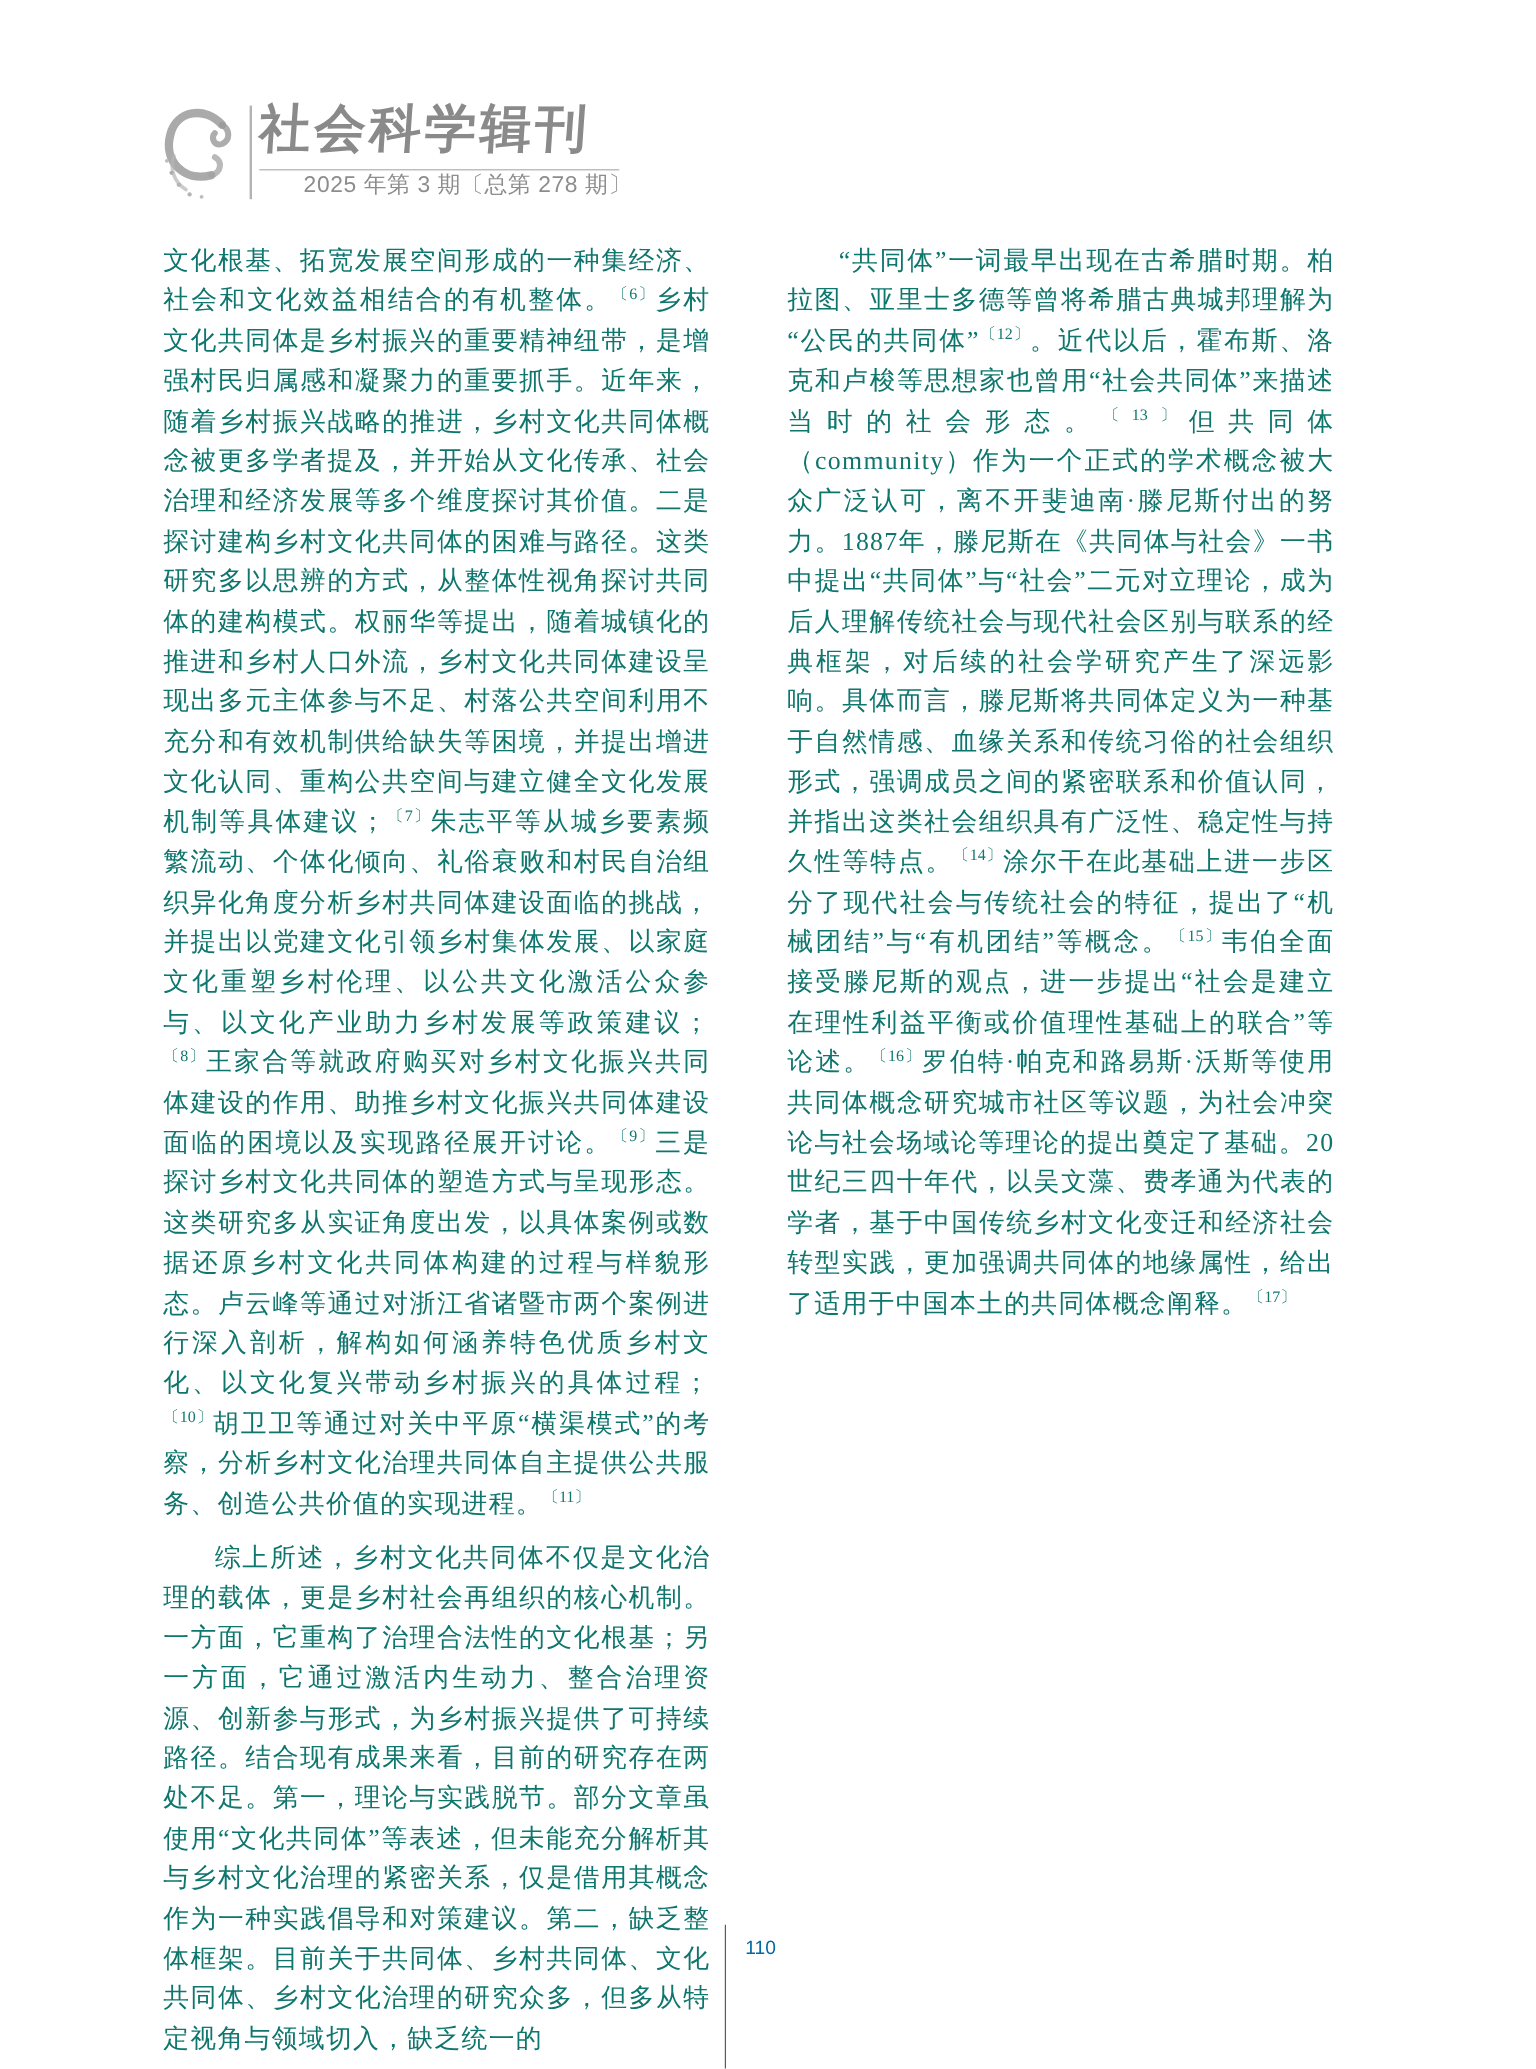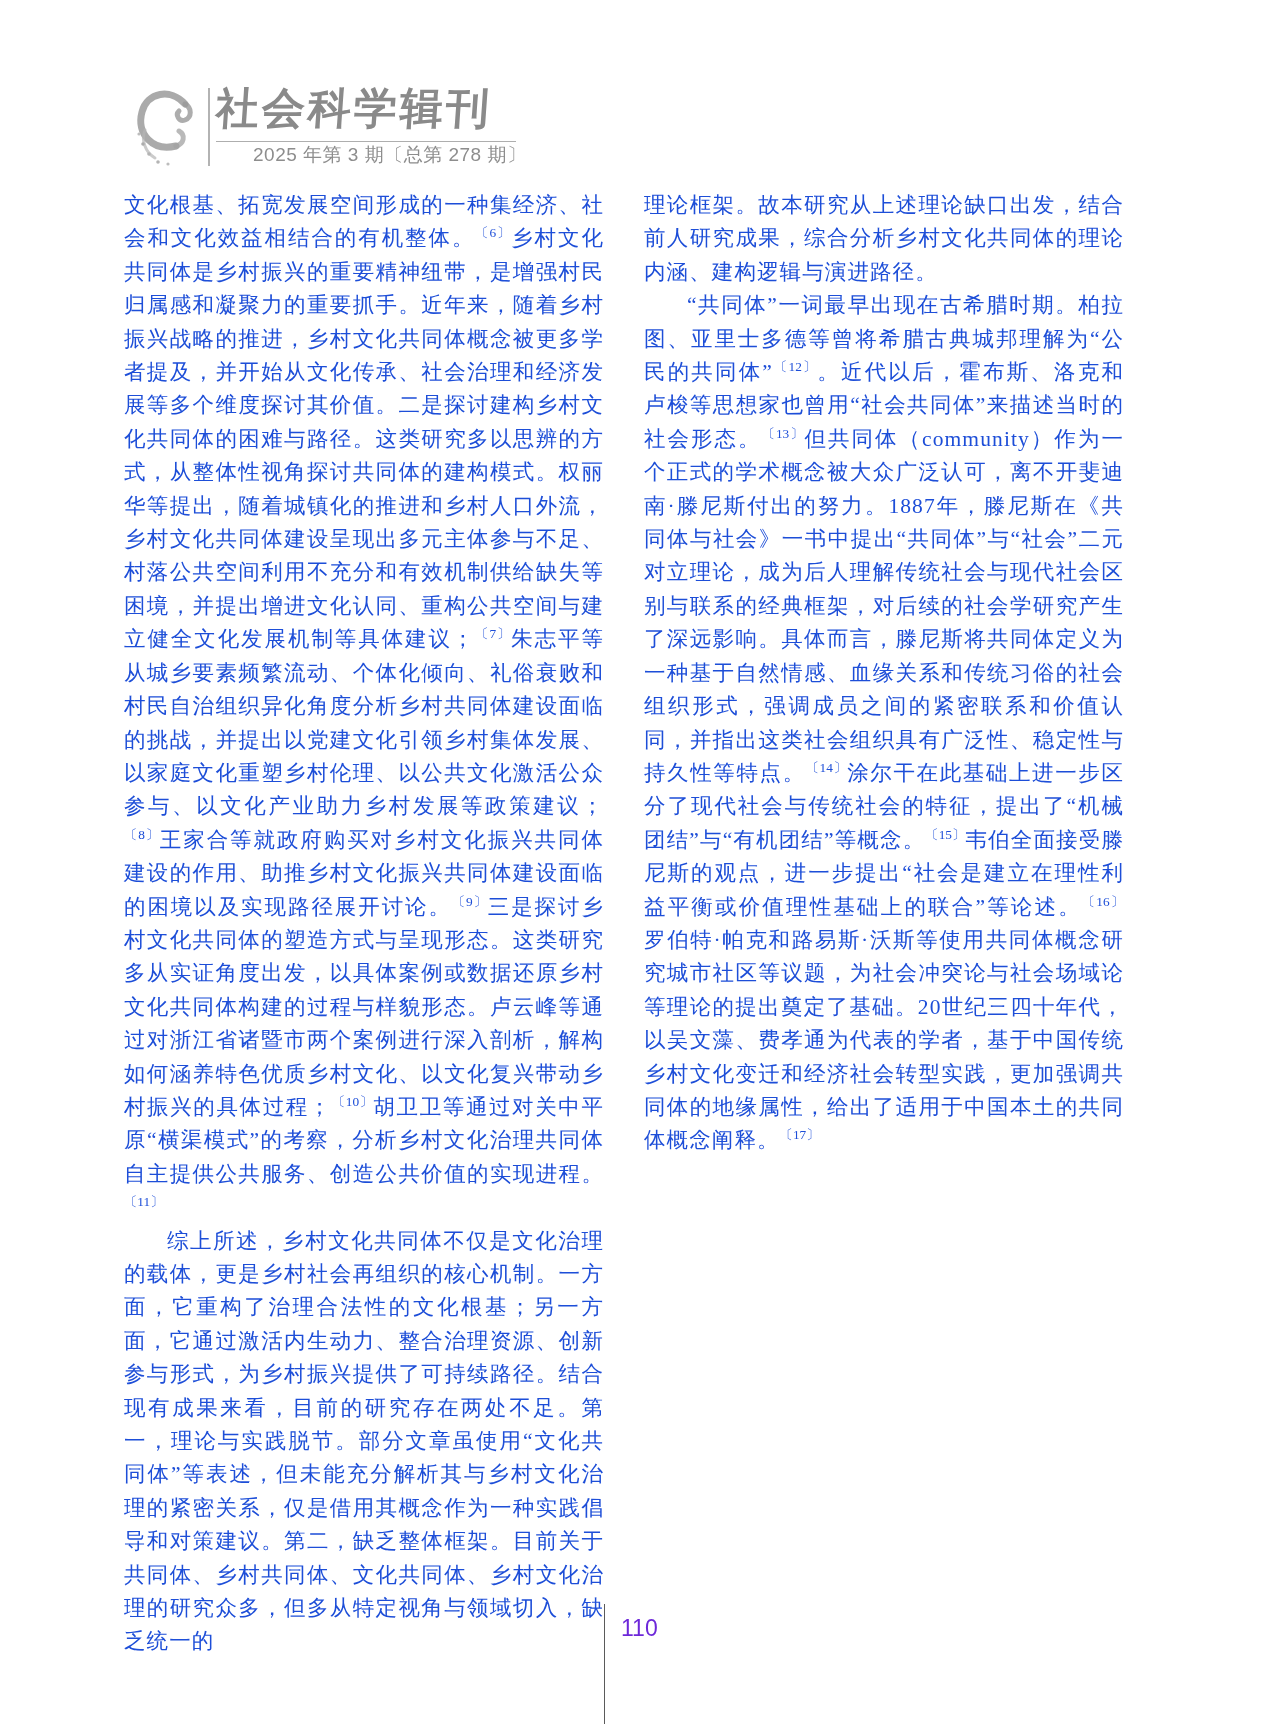--- a/index.html
+++ b/index.html
@@ -70,27 +70,27 @@
   .col {
     position: absolute;
     top: 189px;
     width: 480px;
     color: #2d2d2d;
   }
   .col-left  { left: 124px; }
   .col-right { left: 644px; }
 
   .para {
-    margin: 0;
+    margin: 12px;
     font-size: 21.5px;
     line-height: 33.4px;
     letter-spacing: 1.1px;
     text-align: justify;
     text-justify: inter-ideograph;
-    color: #1d4ed8;
+    color: #0f766e;
   }
   .para.indent { text-indent: 2em; }
   .para sup {
     font-size: 0.62em;
     line-height: 0;
     letter-spacing: 0;
     vertical-align: super;
   }
 
   .section-heading {
@@ -109,22 +109,22 @@
     left: 604px;
     top: 1604px;
     width: 1px;
     height: 120px;
     background: #5a5a5a;
   }
   .page-number {
     position: absolute;
     left: 621px;
     top: 1615px;
-    font-size: 23px;
-    color: #6d28d9;
+    font-size: 16px;
+    color: #0369a1;
     font-family: "Liberation Sans", "DejaVu Sans", sans-serif;
   }
 </style>
 </head>
 <body>
 
 <div class="page">
 
   <svg class="logo" viewBox="0 0 74 84" xmlns="http://www.w3.org/2000/svg" aria-hidden="true">
     <path d="M54 20 C40 4 16 8 11 28 C5 50 22 68 45 62" fill="none" stroke="#9b9b9b" stroke-width="7" stroke-linecap="round" opacity="0.85"></path>
@@ -145,20 +145,19 @@
   <div class="title-rule"></div>
 
   <div class="issue-line">2025 年第 3 期〔总第 278 期〕</div>
 
   <section class="col col-left">
     <p class="para">文化根基、拓宽发展空间形成的一种集经济、社会和文化效益相结合的有机整体。<sup>〔6〕</sup>乡村文化共同体是乡村振兴的重要精神纽带，是增强村民归属感和凝聚力的重要抓手。近年来，随着乡村振兴战略的推进，乡村文化共同体概念被更多学者提及，并开始从文化传承、社会治理和经济发展等多个维度探讨其价值。二是探讨建构乡村文化共同体的困难与路径。这类研究多以思辨的方式，从整体性视角探讨共同体的建构模式。权丽华等提出，随着城镇化的推进和乡村人口外流，乡村文化共同体建设呈现出多元主体参与不足、村落公共空间利用不充分和有效机制供给缺失等困境，并提出增进文化认同、重构公共空间与建立健全文化发展机制等具体建议；<sup>〔7〕</sup>朱志平等从城乡要素频繁流动、个体化倾向、礼俗衰败和村民自治组织异化角度分析乡村共同体建设面临的挑战，并提出以党建文化引领乡村集体发展、以家庭文化重塑乡村伦理、以公共文化激活公众参与、以文化产业助力乡村发展等政策建议；<sup>〔8〕</sup>王家合等就政府购买对乡村文化振兴共同体建设的作用、助推乡村文化振兴共同体建设面临的困境以及实现路径展开讨论。<sup>〔9〕</sup>三是探讨乡村文化共同体的塑造方式与呈现形态。这类研究多从实证角度出发，以具体案例或数据还原乡村文化共同体构建的过程与样貌形态。卢云峰等通过对浙江省诸暨市两个案例进行深入剖析，解构如何涵养特色优质乡村文化、以文化复兴带动乡村振兴的具体过程；<sup>〔10〕</sup>胡卫卫等通过对关中平原“横渠模式”的考察，分析乡村文化治理共同体自主提供公共服务、创造公共价值的实现进程。<sup>〔11〕</sup></p>
     <p class="para indent">综上所述，乡村文化共同体不仅是文化治理的载体，更是乡村社会再组织的核心机制。一方面，它重构了治理合法性的文化根基；另一方面，它通过激活内生动力、整合治理资源、创新参与形式，为乡村振兴提供了可持续路径。结合现有成果来看，目前的研究存在两处不足。第一，理论与实践脱节。部分文章虽使用“文化共同体”等表述，但未能充分解析其与乡村文化治理的紧密关系，仅是借用其概念作为一种实践倡导和对策建议。第二，缺乏整体框架。目前关于共同体、乡村共同体、文化共同体、乡村文化治理的研究众多，但多从特定视角与领域切入，缺乏统一的</p>
   </section>
 
   <section class="col col-right">
-    <p class="para">理论框架。故本研究从上述理论缺口出发，结合前人研究成果，综合分析乡村文化共同体的理论内涵、建构逻辑与演进路径。</p>
     <p class="para indent">“共同体”一词最早出现在古希腊时期。柏拉图、亚里士多德等曾将希腊古典城邦理解为“公民的共同体”<sup>〔12〕</sup>。近代以后，霍布斯、洛克和卢梭等思想家也曾用“社会共同体”来描述当时的社会形态。<sup>〔13〕</sup>但共同体（community）作为一个正式的学术概念被大众广泛认可，离不开斐迪南·滕尼斯付出的努力。1887年，滕尼斯在《共同体与社会》一书中提出“共同体”与“社会”二元对立理论，成为后人理解传统社会与现代社会区别与联系的经典框架，对后续的社会学研究产生了深远影响。具体而言，滕尼斯将共同体定义为一种基于自然情感、血缘关系和传统习俗的社会组织形式，强调成员之间的紧密联系和价值认同，并指出这类社会组织具有广泛性、稳定性与持久性等特点。<sup>〔14〕</sup>涂尔干在此基础上进一步区分了现代社会与传统社会的特征，提出了“机械团结”与“有机团结”等概念。<sup>〔15〕</sup>韦伯全面接受滕尼斯的观点，进一步提出“社会是建立在理性利益平衡或价值理性基础上的联合”等论述。<sup>〔16〕</sup>罗伯特·帕克和路易斯·沃斯等使用共同体概念研究城市社区等议题，为社会冲突论与社会场域论等理论的提出奠定了基础。20世纪三四十年代，以吴文藻、费孝通为代表的学者，基于中国传统乡村文化变迁和经济社会转型实践，更加强调共同体的地缘属性，给出了适用于中国本土的共同体概念阐释。<sup>〔17〕</sup></p>
   </section>
 
   <div class="footer-rule"></div>
   <div class="page-number">110</div>
 
 </div>
 
 </body></html>

